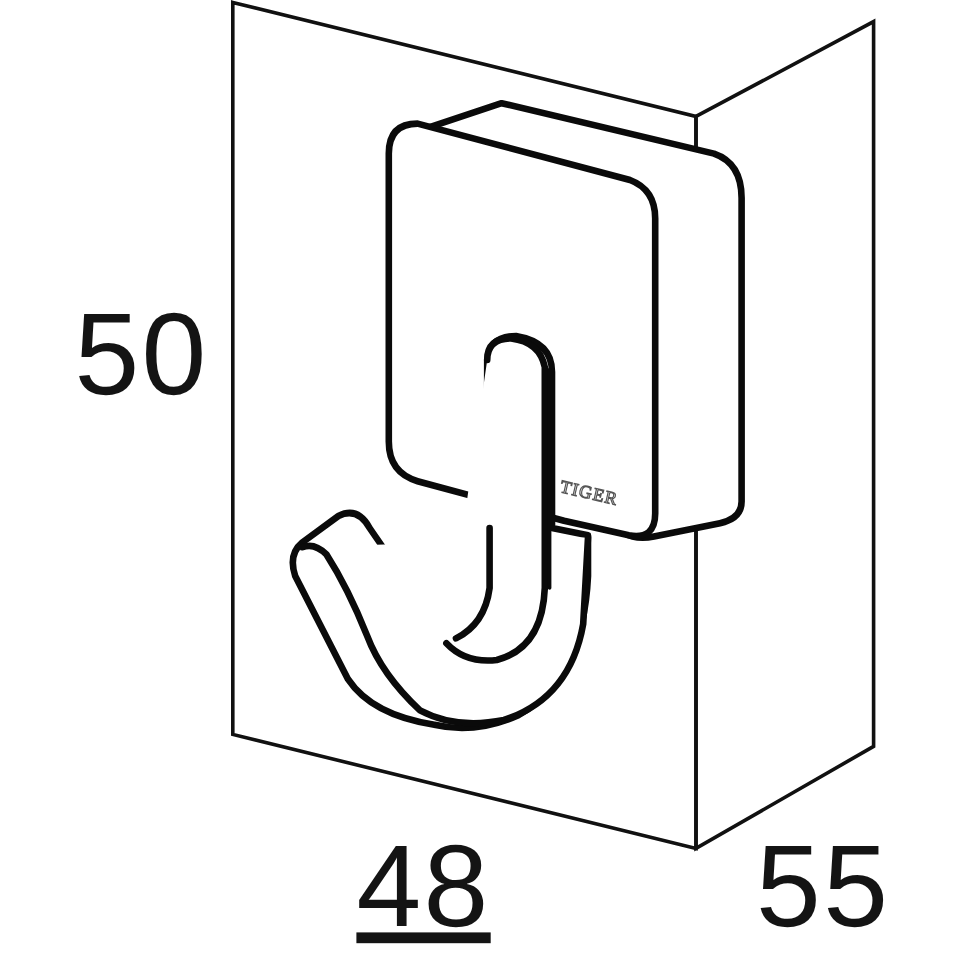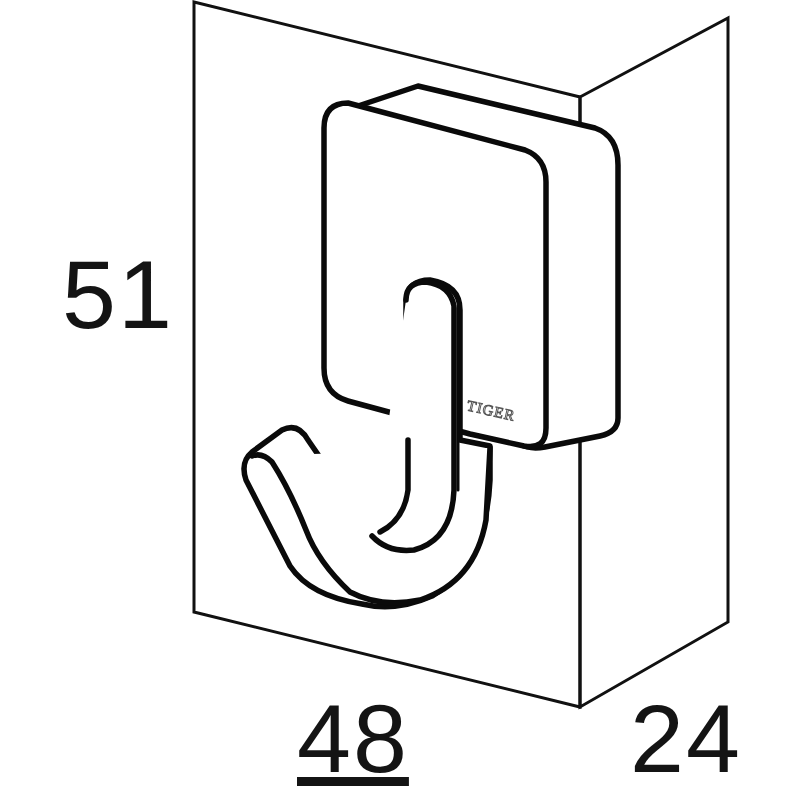--- a/index.html
+++ b/index.html
@@ -35,15 +35,15 @@
     <path class="obj" d="M252,456 Q262,452 272,462 Q290,490 306,530 Q318,562 350,592 Q380,608 420,600 Q475,582 486,520 L490,448"></path>
 
     <path class="obj" d="M406,300 Q406,282 426,282 Q450,285 454,306 L454,490 Q452,540 414,550 Q388,553 372,536"></path>
     <path class="thin" d="M458,308 L458,490"></path>
     <path class="objline" d="M408,440 L408,490 Q404,520 380,532"></path>
   </g>
 
   <text class="brand" x="466" y="410" transform="rotate(13 466 410)">TIGER</text>
 </svg>
 
-<div class="dim" style="left:62px; top:246px;">51</div>
+<div class="dim" style="left:62px; top:246px;">50</div>
 <div class="dim" style="left:297px; top:690px;text-decoration:underline;">48</div>
-<div class="dim" style="left:630px; top:690px;">24</div>
+<div class="dim" style="left:630px; top:690px;">55</div>
 
 </body></html>

